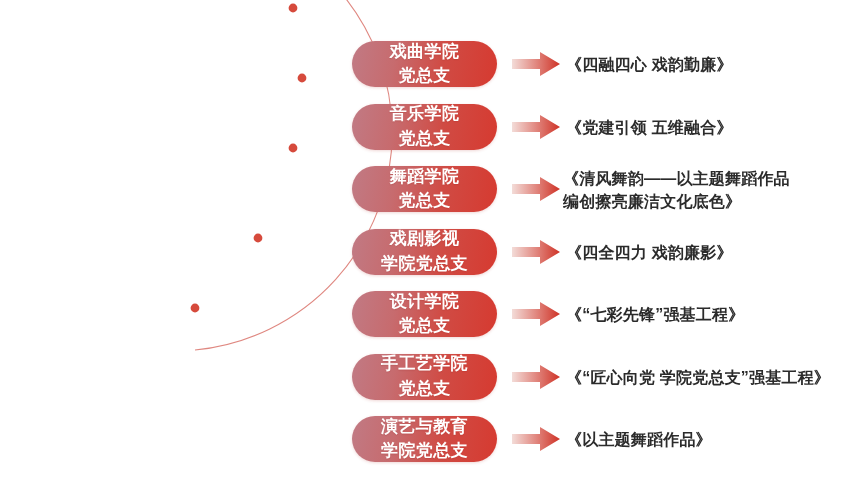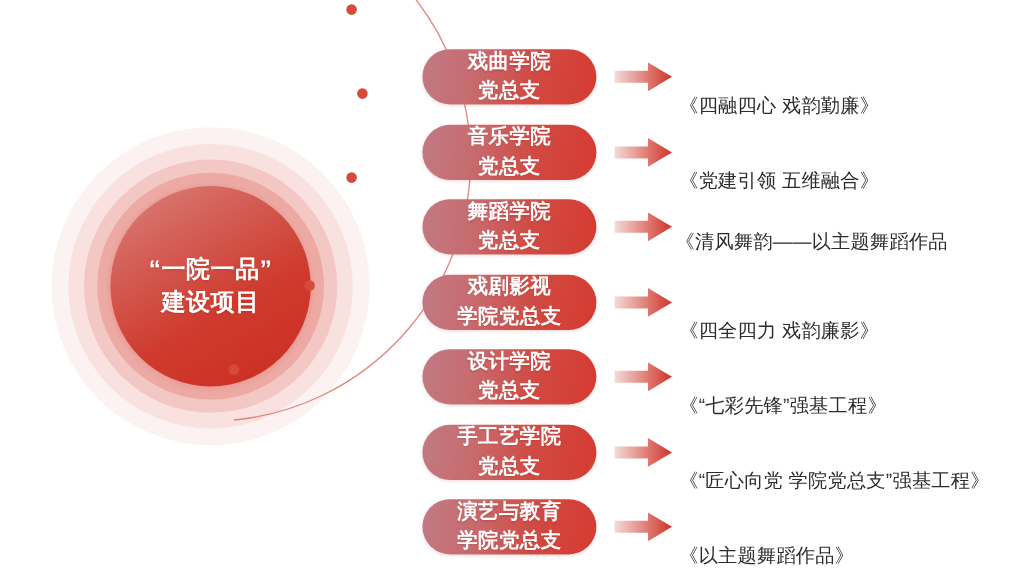--- a/index.html
+++ b/index.html
@@ -49,44 +49,31 @@
     text-shadow:0 1px 1px rgba(150,40,35,.22);
   }
   .pill-label span{display:block;white-space:nowrap;}
 
   
   .arrow{position:absolute;left:512px;width:48px;height:26px;}
 
   
   .title{
     position:absolute;left:566px;width:290px;
-    color:#2b2b2b;font-size:16px;font-weight:normal;line-height:1.45;
+    color:#2b2b2b;font-size:16px;font-weight:bold;line-height:1.45;
     letter-spacing:.2px;
-    margin-top:24px;
   }
   .title span{display:block;white-space:nowrap;}
   .title.two-line{left:563px;}
 </style>
 </head>
 <body>
 
 <div id="stage">
 
-  <div class="emblem">
-    <div class="ring r4"></div>
-    <div class="ring r3"></div>
-    <div class="ring r2"></div>
-    <div class="ring r1"></div>
-    <div class="core">
-      <div class="core-text">
-        <span class="l1">“一院一品”</span>
-        <span class="l2">建设项目</span>
-      </div>
-    </div>
-  </div>
 
   <svg class="arc-svg" viewBox="0 0 380 450">
     <path d="M 205 8 A 218 218 0 0 1 205 442" fill="none" stroke="#d9726a" stroke-width="1.1" opacity=".85"></path>
     <g fill="#d64a3c">
       <circle cx="205" cy="8" r="4.4"></circle>
       <circle cx="268" cy="39" r="4.4"></circle>
       <circle cx="303" cy="100" r="4.4"></circle>
       <circle cx="312" cy="170" r="4.4"></circle>
       <circle cx="303" cy="240" r="4.4"></circle>
       <circle cx="268" cy="330" r="4.4"></circle>
@@ -141,20 +128,21 @@
           <defs>
             <linearGradient id="ag2" x1="0" y1="0" x2="1" y2="0">
               <stop offset="0" stop-color="#f3dcd8"></stop>
               <stop offset="1" stop-color="#cf3327"></stop>
             </linearGradient>
           </defs>
           <path d="M0 8 H28 V1 L48 13 L28 25 V18 H0 Z" fill="url(#ag2)"></path>
         </svg></div>
       <div class="title two-line" style="top: 167px;">
         <span>《清风舞韵——以主题舞蹈作品</span>
+        <span>编创擦亮廉洁文化底色》</span>
       </div>
       <div class="pill" style="top: 228.5px;">
         <div class="pill-label">
           <span>戏剧影视</span>
           <span>学院党总支</span>
         </div>
       </div>
       <div class="arrow" style="top: 238.5px;"><svg viewBox="0 0 48 26" width="48" height="26">
           <defs>
             <linearGradient id="ag3" x1="0" y1="0" x2="1" y2="0">

